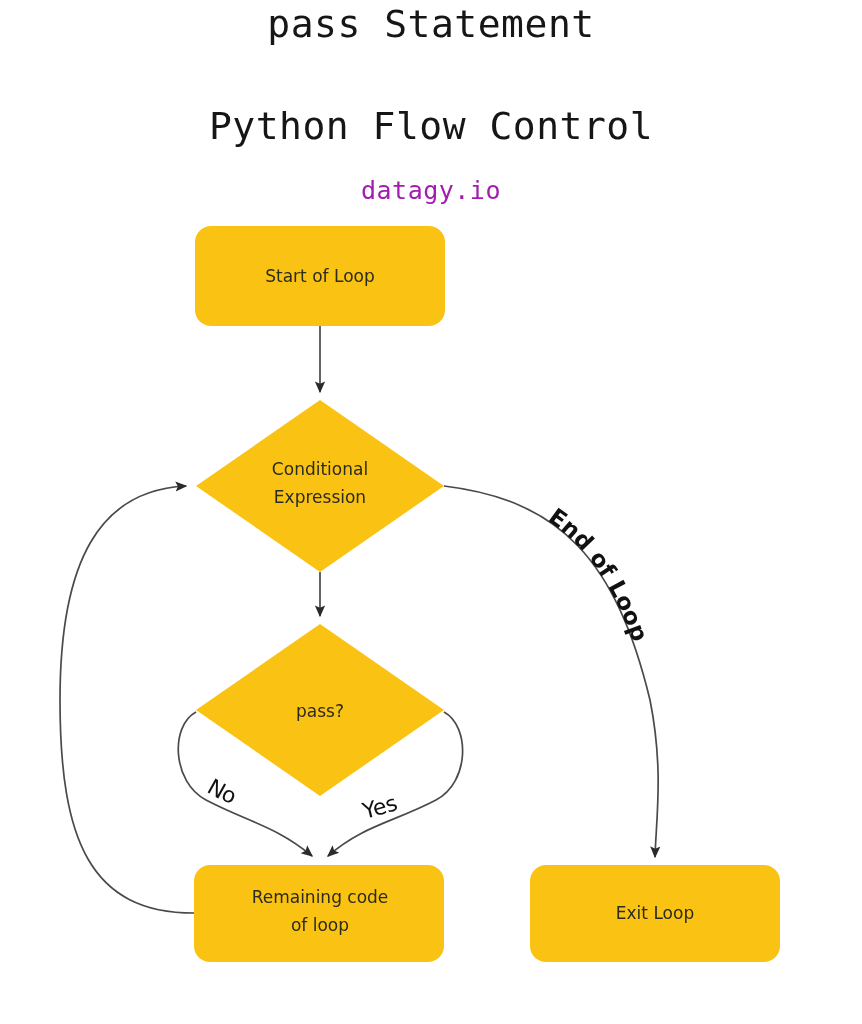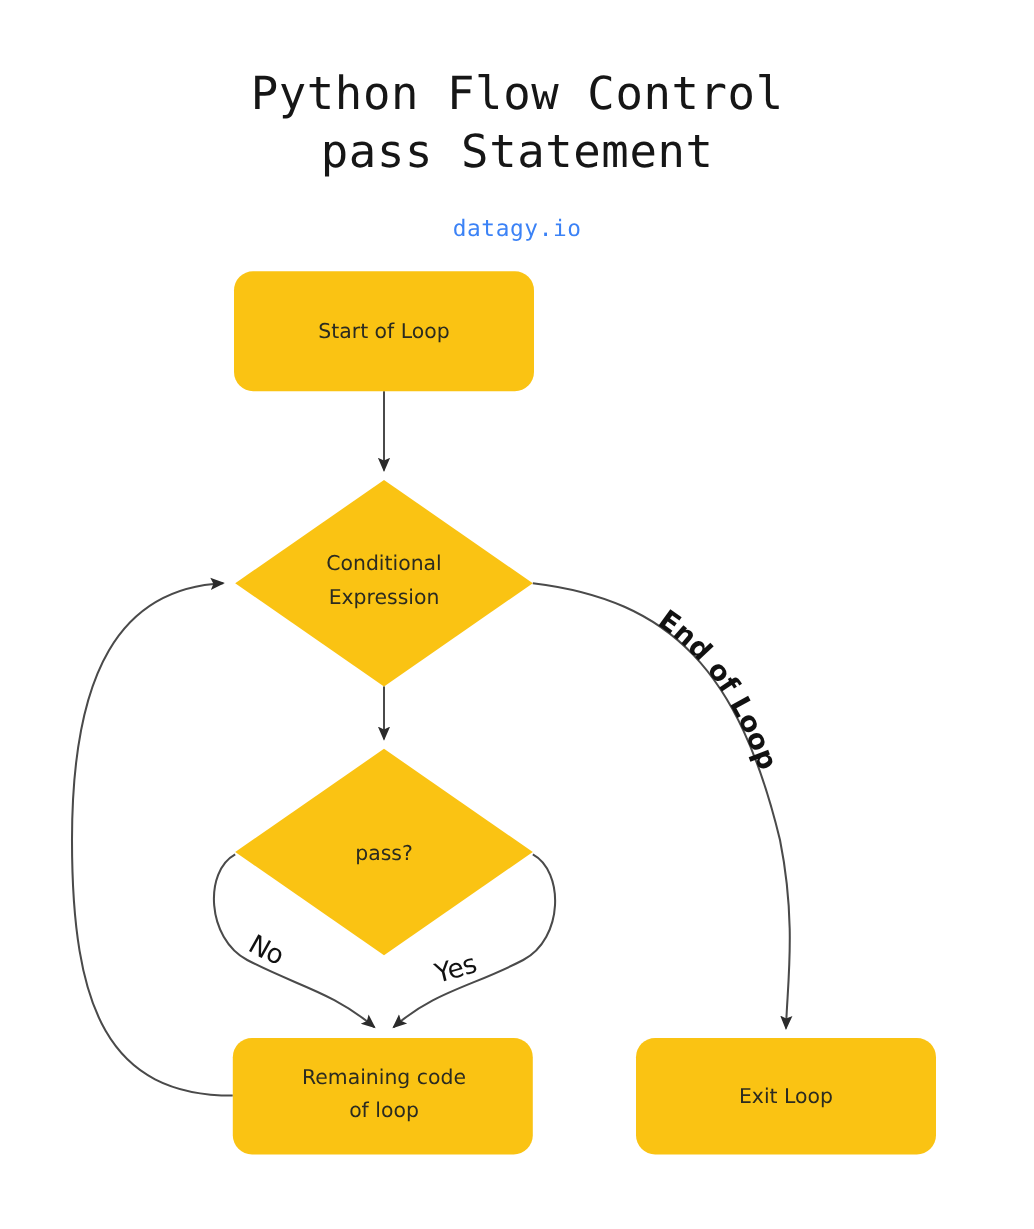--- a/index.html
+++ b/index.html
@@ -31,23 +31,23 @@
     font-family: "DejaVu Sans Mono", monospace;
     font-size: 38px;
     line-height: 48px;
     color: #161616;
     letter-spacing: 0.5px;
     font-weight: 400;
   }
   .title-line.first { padding-top: 54px; }
   .subtitle {
     font-family: "DejaVu Sans Mono", monospace;
-    font-size: 19px;
+    font-size: 25px;
     line-height: 34px;
-    color: #3b82f6;
+    color: #a21caf;
     padding-top: 24px;
     letter-spacing: 0.5px;
   }
   svg.flow {
     position: absolute;
     left: 0;
     top: 0;
     width: 862px;
     height: 1024px;
   }
@@ -73,22 +73,22 @@
     stroke: #4a4a4a;
     stroke-width: 1.7;
   }
 </style>
 </head>
 <body>
 
 <div id="canvas">
 
   <div class="titles">
+    <div class="title-line">pass Statement</div>
     <div class="title-line first">Python Flow Control</div>
-    <div class="title-line">pass Statement</div>
     <div class="subtitle">datagy.io</div>
   </div>
 
   <svg class="flow" viewBox="0 0 862 1024">
     <defs>
       <marker id="arrowhead" markerWidth="9" markerHeight="9" refX="6.2" refY="3.6" orient="auto" markerUnits="strokeWidth">
         <path d="M0,0.6 L7,3.6 L0,6.6 L1.4,3.6 Z" fill="#2b2b2b"></path>
       </marker>
 
       <path id="path-end-of-loop" d="M444,486 C 560,500 616,560 650,700" fill="none"></path>

